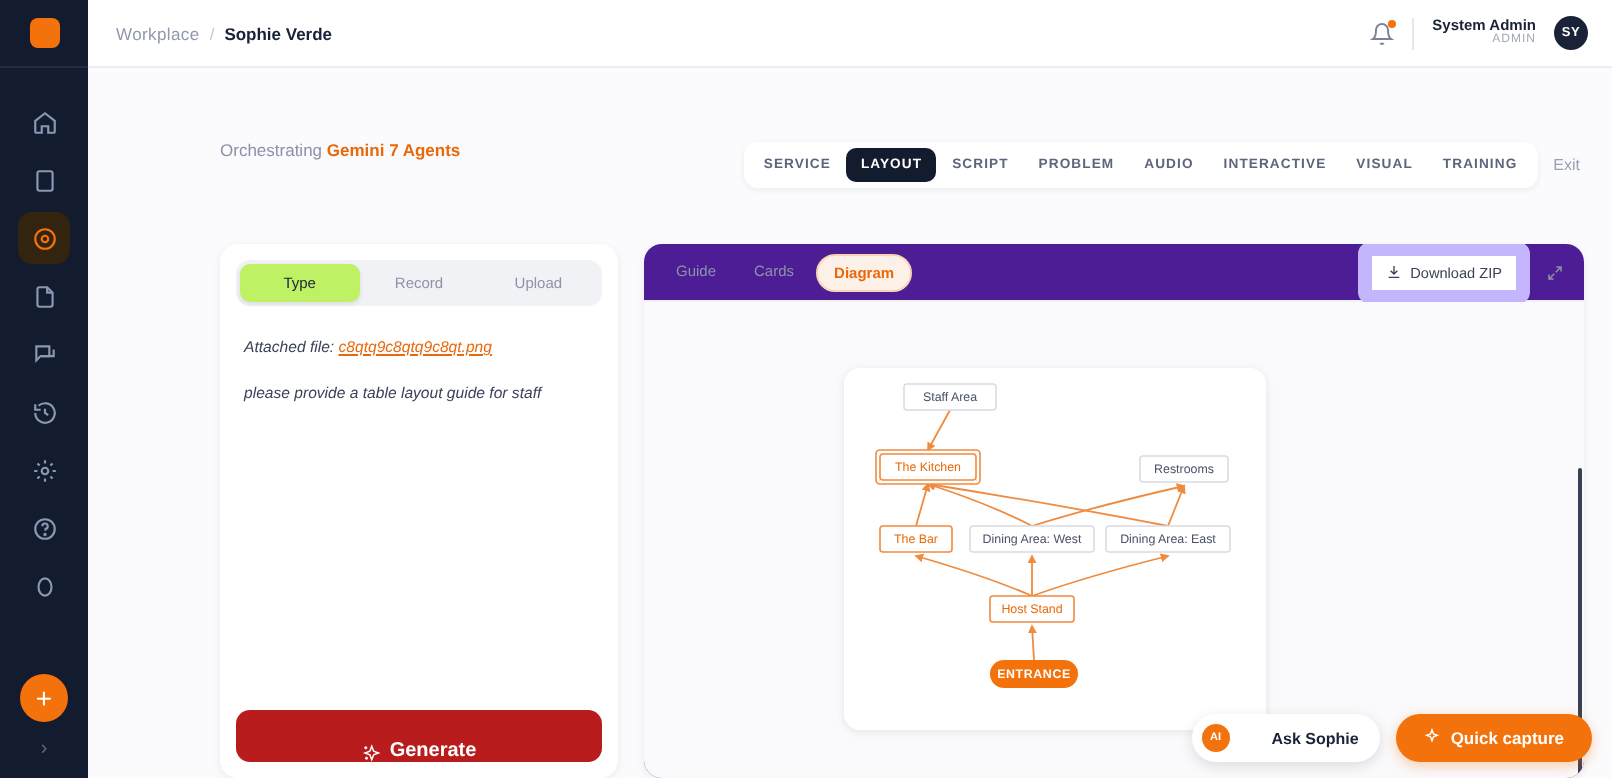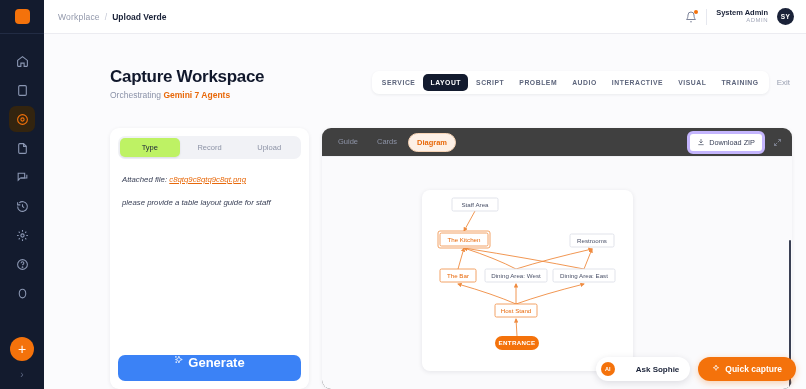--- a/index.html
+++ b/index.html
@@ -113,48 +113,48 @@
     flex: 1; text-align: center; font-size: 7.5px; color: #8d93a6;
     padding: 5px 0; border-radius: 5px;
   }
   .seg-item.active { background: #bef264; color: #1a2238; font-weight: normal; box-shadow: 0 1px 2px rgba(20,25,45,.10); text-align: center; }
   .lp-body { padding: 16px 12px; flex: 1; font-style: italic; }
   .attach { font-size: 7.8px; color: #3b4258; margin-bottom: 14px; }
   .attach a { color: #e8690b; text-decoration: underline; }
   .prompt { font-size: 7.8px; color: #3b4258; }
   .lp-foot { padding: 8px; }
   .gen-btn {
-    width: 100%; background: #3b82f6; color: #fff;
+    width: 100%; background: #b91c1c; color: #fff;
     border-radius: 7px; height: 26px;
-    display: flex; align-items: flex-start; justify-content: center; gap: 5px;
-    font-size: 13px; font-weight: bold;
+    display: flex; align-items: flex-end; justify-content: center; gap: 5px;
+    font-size: 10px; font-weight: bold;
   }
   .gen-btn svg { width: 9px; height: 9px; }
 
   
   .right-panel {
     flex: 1; min-width: 0;
-    background: #404040; border-radius: 9px;
+    background: #4c1d95; border-radius: 9px;
     box-shadow: 0 1px 4px rgba(20,25,45,.07);
     display: flex; flex-direction: column; overflow: hidden;
     position: relative;
   }
   .rp-head {
     height: 29px; display: flex; align-items: center;
     padding: 0 8px; gap: 3px;
     border-bottom: 1px solid #f0f1f5;
     flex: 0 0 29px;
   }
   .rp-tab { font-size: 7.5px; color: #8d93a6; padding: 4px 8px; border-radius: 20px; }
   .rp-tab.active { background: #fdf0e6; color: #e8690b; border: 1px solid #f7d3b4; font-weight: bold; }
   .rp-actions { margin-left: auto; display: flex; align-items: center; gap: 5px; }
   .dl-btn {
     display: flex; align-items: flex-start; gap: 4px;
     font-size: 7.3px; color: #3b4258;
-    border: 3px solid #c4b5fd; border-radius: 6px;
+    border: 7px solid #c4b5fd; border-radius: 6px;
     padding: 4px 7px; background: #fff;
   }
   .dl-btn svg { width: 8px; height: 8px; }
   .exp-btn { color: #8d93a6; width: 14px; height: 14px; display: flex; align-items: center; justify-content: center; }
   .exp-btn svg { width: 9px; height: 9px; }
 
   .canvas { flex: 1; background: #fafafc; position: relative; overflow: hidden; }
   .diagram-card {
     position: absolute; left: 100px; top: 33px;
     width: 211px; height: 181px;
@@ -263,41 +263,40 @@
       <div class="sb-fab">+</div>
       <div class="sb-chev">›</div>
     </div>
   </div>
 
   <div class="main">
 
     <div class="topbar">
       <span class="crumb">Workplace</span>
       <span class="crumb-sep">/</span>
-      <span class="crumb-current">Upload Verde</span>
+      <span class="crumb-current">Sophie Verde</span>
       <div class="top-right">
         <div class="bell">
           <svg viewBox="0 0 24 24" fill="none" stroke="currentColor" stroke-width="2">
               <path d="M18 8a6 6 0 1 0-12 0c0 7-3 9-3 9h18s-3-2-3-9"></path>
               <path d="M10.3 21a2 2 0 0 0 3.4 0"></path>
             </svg>
           <span class="bell-dot"></span>
         </div>
         <div class="divider-v"></div>
         <div class="user-meta">
           <div class="user-name">System Admin</div>
           <div class="user-role">ADMIN</div>
         </div>
         <div class="avatar">SY</div>
       </div>
     </div>
 
     <div class="page-head">
       <div>
-        <div class="page-title">Capture Workspace</div>
         <div class="page-sub"><span>Orchestrating </span><b>Gemini 7 Agents</b></div>
       </div>
       <div class="nav-wrap">
         <div class="nav-pills" id="nav-pills">
             <div class="nav-pill">SERVICE</div>
             <div class="nav-pill active">LAYOUT</div>
             <div class="nav-pill">SCRIPT</div>
             <div class="nav-pill">PROBLEM</div>
             <div class="nav-pill">AUDIO</div>
             <div class="nav-pill">INTERACTIVE</div>

